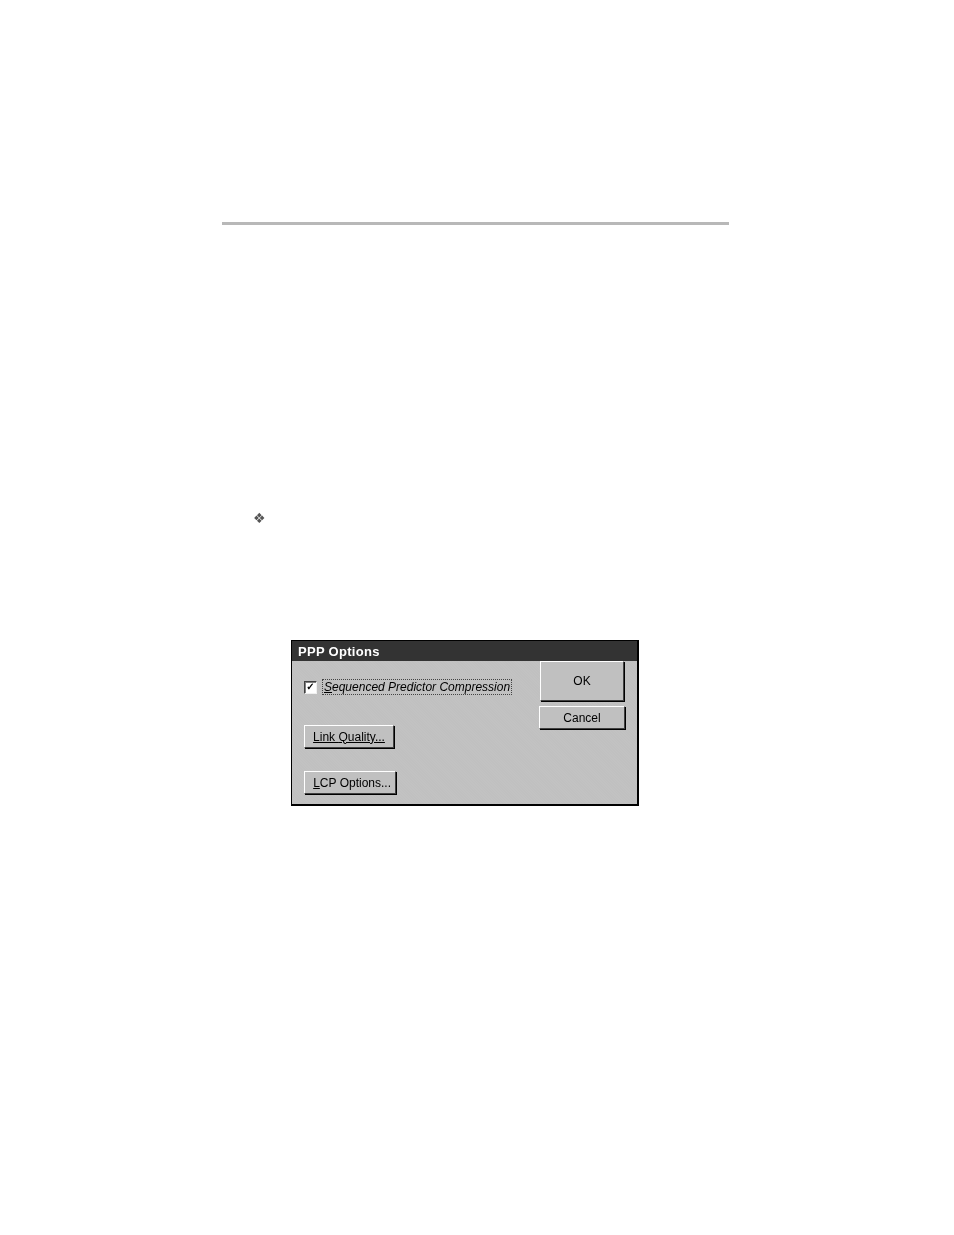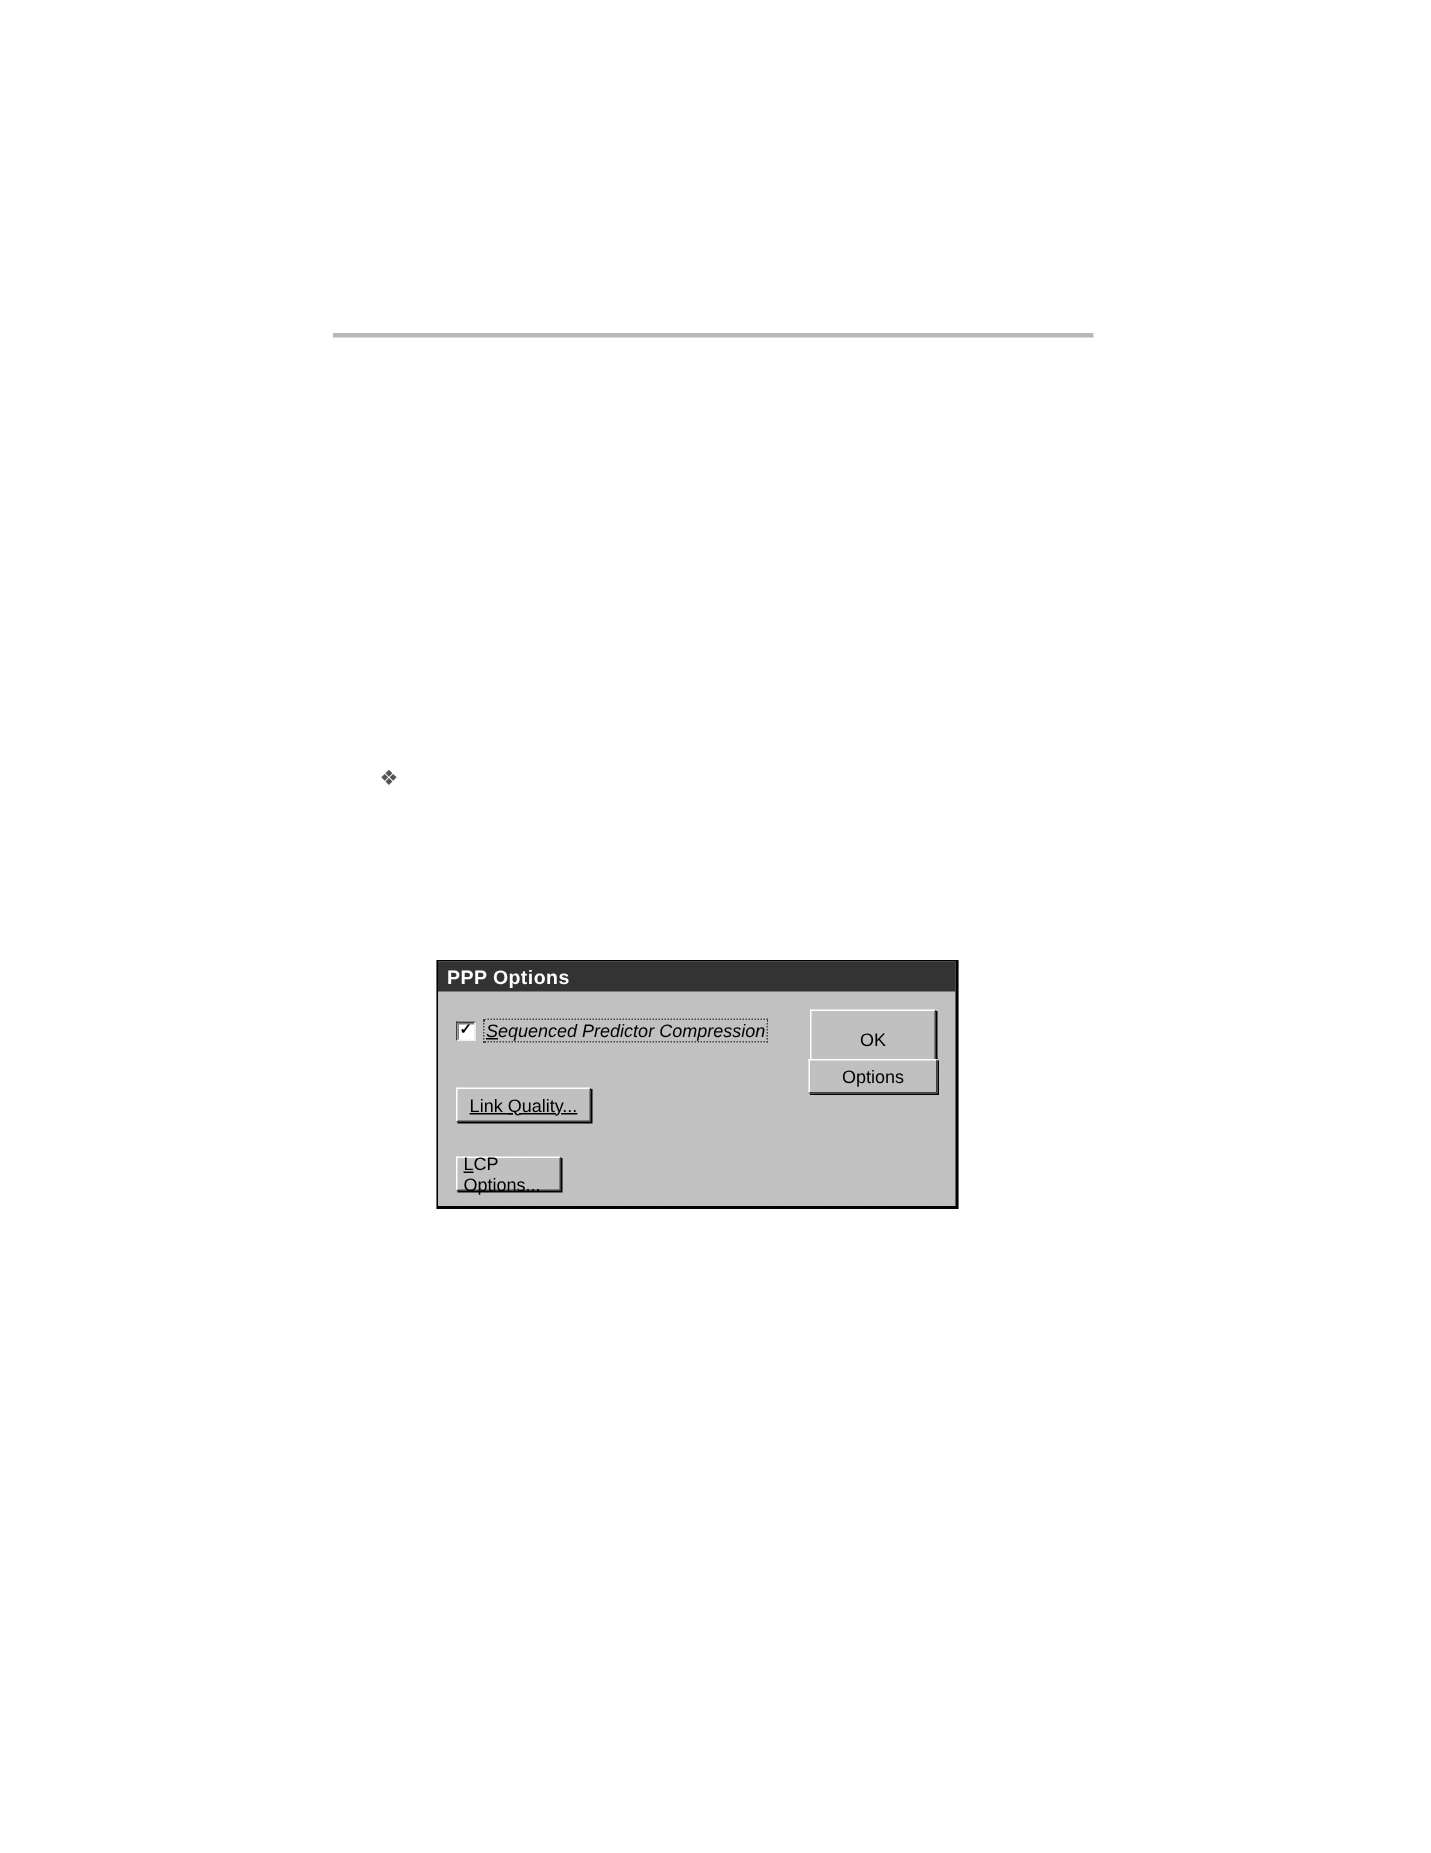--- a/index.html
+++ b/index.html
@@ -118,29 +118,29 @@
       width: 90px;
       height: 23px;
       justify-content: center;
       padding: 0 4px;
       text-decoration: underline;
     }
     .btn-lcp-options {
       position: absolute;
       left: 12px;
       top: 110px;
-      width: 70px;
+      width: 92px;
       height: 23px;
       justify-content: flex-end;
       padding: 0 4px;
     }
     .btn-ok {
       position: absolute;
       right: 13px;
-      top: 12px;
+      top: 0;
       width: 84px;
       height: 40px;
     }
     .btn-cancel {
       position: absolute;
       right: 12px;
       top: 45px;
       width: 86px;
       height: 23px;
     }
@@ -171,17 +171,17 @@
 
     <div class="btn btn-lcp-options">
       <span><span class="under">L</span><span>CP Options...</span></span>
     </div>
 
     <div class="btn btn-ok">
       <span>OK</span>
     </div>
 
     <div class="btn btn-cancel">
-      <span>Options</span>
+      <span>Cancel</span>
     </div>
 
   </div>
 </div>
 
 </body></html>

